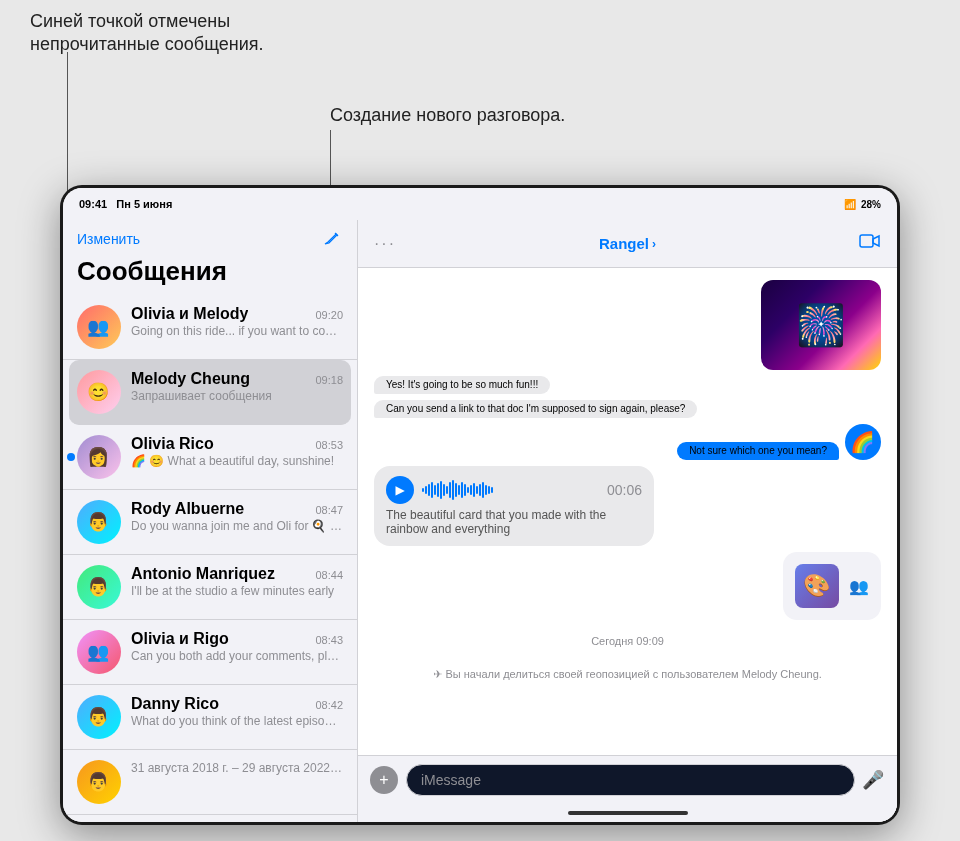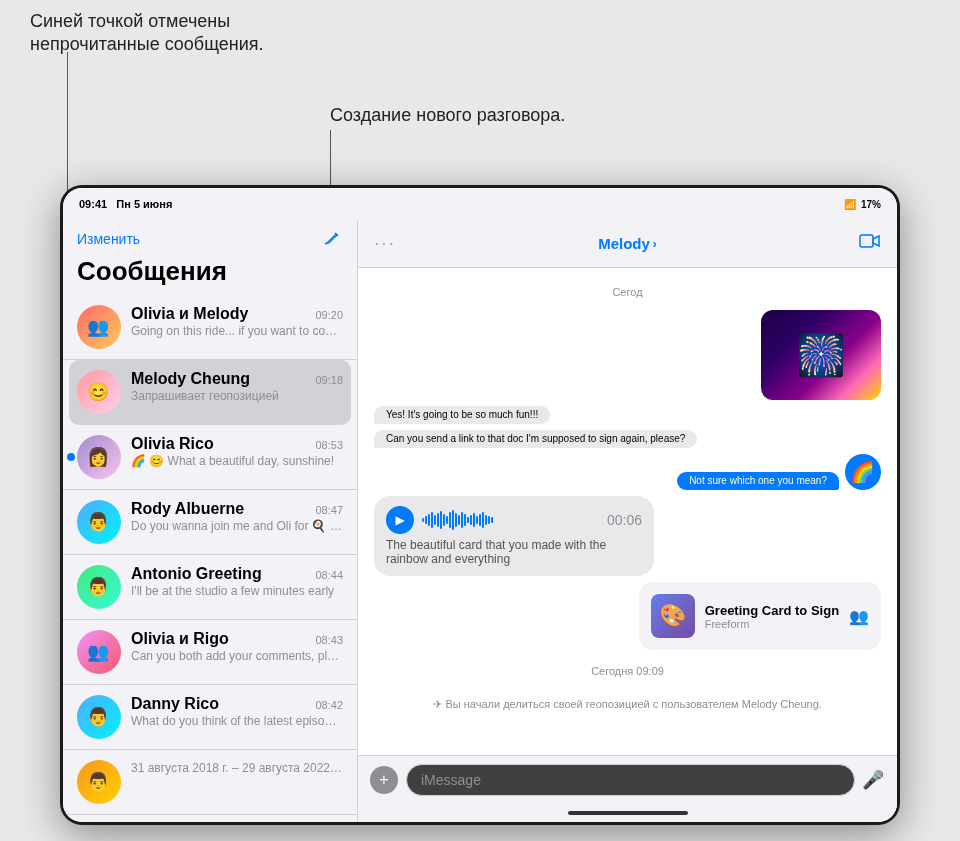--- a/index.html
+++ b/index.html
@@ -294,21 +294,21 @@
       font-size: 10px;
       line-height: 1.4;
     }
     .bubble.received {
       background: #e9e9eb;
       color: #000;
       border-bottom-left-radius: 4px;
     }
     .bubble.sent {
       background: #007aff;
-      color: #fef9c3;
+      color: #000000;
       border-bottom-right-radius: 4px;
     }
 
     
     .image-message {
       width: 120px;
       height: 90px;
       border-radius: 12px;
       overflow: hidden;
       position: relative;
@@ -453,21 +453,21 @@
       border-radius: 50%;
       display: flex;
       align-items: center;
       justify-content: center;
       color: white;
       font-size: 16px;
       flex-shrink: 0;
     }
     .input-field {
       flex: 1;
-      background: #404040;
+      background: #0f172a;
       border: 0.5px solid #d1d1d6;
       border-radius: 18px;
       padding: 7px 14px;
       font-size: 14px;
       color: #8e8e93;
     }
     .input-mic-btn {
       color: #8e8e93;
       font-size: 18px;
     }
@@ -515,21 +515,21 @@
 <div class="ipad-frame">
   <div class="ipad-screen">
 
     <div class="status-bar">
       <span class="status-bar-left">
         <span>09:41</span> &nbsp; <span>Пн 5 июня</span>
       </span>
       <span class="status-bar-center"></span>
       <span class="status-bar-right">
         <span>📶</span>
-        <span>17%</span>
+        <span>28%</span>
       </span>
     </div>
 
     <div class="main-content">
 
       <div class="left-panel">
         <div class="left-header">
           <span class="edit-btn">Изменить</span>
           <span class="compose-btn">
             <svg width="18" height="18" viewBox="0 0 18 18" fill="none">
@@ -556,21 +556,21 @@
           </div>
 
           <div class="conv-item active">
 
             <div class="conv-avatar avatar-melody">😊</div>
             <div class="conv-info">
               <div class="conv-header-row">
                 <span class="conv-name">Melody Cheung</span>
                 <span class="conv-time">09:18</span>
               </div>
-              <div class="conv-preview">Запрашивает геопозицией</div>
+              <div class="conv-preview">Запрашивает сообщения</div>
             </div>
           </div>
 
           <div class="conv-item unread">
             <div class="conv-dot"></div>
             <div class="conv-avatar avatar-olivia-rico">👩</div>
             <div class="conv-info">
               <div class="conv-header-row">
                 <span class="conv-name">Olivia Rico</span>
                 <span class="conv-time">08:53</span>
@@ -589,21 +589,21 @@
               </div>
               <div class="conv-preview">Do you wanna join me and Oli for 🍳 🥞 🔍 breakfast?</div>
             </div>
           </div>
 
           <div class="conv-item">
 
             <div class="conv-avatar avatar-antonio">👨</div>
             <div class="conv-info">
               <div class="conv-header-row">
-                <span class="conv-name">Antonio Greeting</span>
+                <span class="conv-name">Antonio Manriquez</span>
                 <span class="conv-time">08:44</span>
               </div>
               <div class="conv-preview">I'll be at the studio a few minutes early</div>
             </div>
           </div>
 
           <div class="conv-item">
 
             <div class="conv-avatar avatar-olivia-rigo">👥</div>
             <div class="conv-info">
@@ -648,34 +648,33 @@
           </div>
 
         </div>
       </div>
 
       <div class="right-panel">
 
         <div class="chat-header">
           <span class="chat-header-dots">···</span>
           <div class="chat-header-name">
-            <span>Melody</span>
+            <span>Rangel</span>
             <span class="chevron">›</span>
           </div>
           <span class="chat-video-btn">
             <svg width="22" height="16" viewBox="0 0 22 16" fill="none">
               <rect x="1" y="2" width="13" height="12" rx="2" stroke="#007aff" stroke-width="1.5" fill="none"></rect>
               <path d="M14 6L20 3V13L14 10V6Z" stroke="#007aff" stroke-width="1.5" fill="none"></path>
             </svg>
           </span>
         </div>
 
         <div class="chat-messages">
 
-          <div class="date-label">Сегод</div>
 
           <div class="msg-row sent">
             <div class="image-message">
               <div class="fireworks-img"></div>
             </div>
           </div>
 
           <div class="msg-row received">
             <div class="bubble received">Yes! It's going to be so much fun!!!</div>
           </div>
@@ -723,24 +722,20 @@
               </div>
               <div class="audio-caption">The beautiful card that you made with the rainbow and everything</div>
             </div>
           </div>
 
           <div class="msg-row sent">
             <div class="card-share">
               <div class="card-thumb">
                 <span style="font-size:22px;">🎨</span>
               </div>
-              <div class="card-info">
-                <div class="card-title">Greeting Card to Sign</div>
-                <div class="card-subtitle">Freeform</div>
-              </div>
               <span class="card-people-icon">👥</span>
             </div>
           </div>
 
           <div class="system-msg">Сегодня 09:09</div>
 
           <div class="system-msg">✈ Вы начали делиться своей геопозицией с пользователем Melody Cheung.</div>
 
         </div>
 

